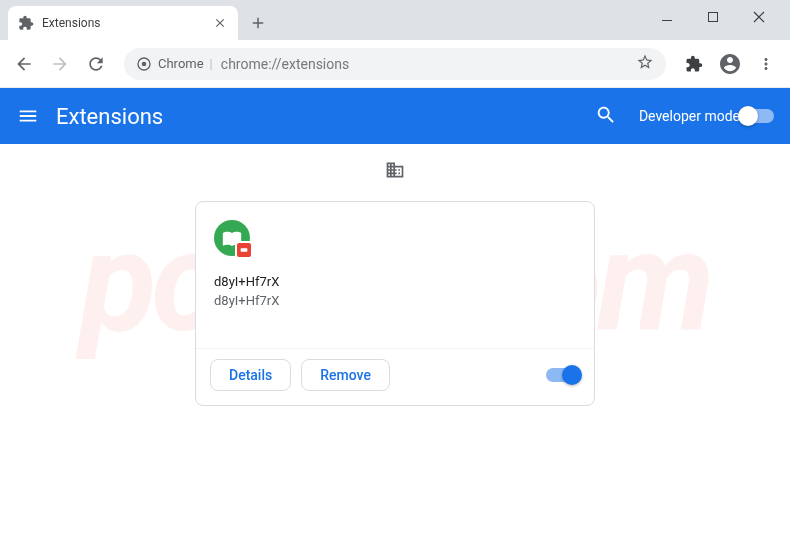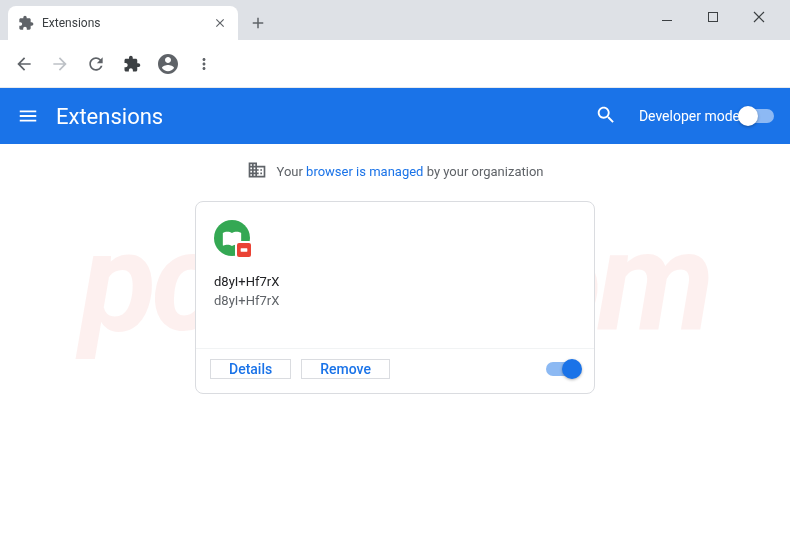--- a/index.html
+++ b/index.html
@@ -44,21 +44,21 @@
     
     .ext-card { width: 400px; border: 1px solid #dadce0; border-radius: 8px; background: #fff; overflow:hidden; }
     .ext-top { display:flex; padding: 18px 18px 40px 18px; gap: 18px; flex-direction: column; }
     .ext-icon { width: 36px; height: 36px; position: relative; flex-shrink:0; }
     .ext-icon-main { width: 36px; height: 36px; background: #34a853; border-radius: 50%; display:flex; align-items:center; justify-content:center; }
     .ext-icon-badge { position:absolute; bottom:-3px; right:-3px; width:18px; height:18px; background:#ea4335; border-radius:4px; border: 2px solid #fff; display:flex; align-items:center; justify-content:center; }
     .ext-info { display:flex; flex-direction:column; gap: 4px; }
     .ext-name { font-size: 13px; color: #202124; }
     .ext-desc { font-size: 13px; color: #5f6368; }
     .ext-bottom { display:flex; align-items:center; padding: 10px 14px 14px 14px; gap: 10px; border-top: 1px solid #f1f3f4; }
-    .card-btn { border: 1px solid #dadce0; background: #fff; color: #1a73e8; font-size: 14px; padding: 1px 18px; border-radius: 0; cursor:pointer; font-weight: 500; }
+    .card-btn { border: 1px solid #dadce0; background: #fff; color: #1a73e8; font-size: 14px; padding: 7px 18px; border-radius: 8px; cursor:pointer; font-weight: 500; }
     .spacer { flex: 1; }
     .toggle-on { width: 34px; height: 14px; background: rgba(26,115,232,0.5); border-radius: 7px; position: relative; cursor:pointer; }
     .toggle-on::after { content:''; position:absolute; width:20px; height:20px; background:#1a73e8; border-radius:50%; top:-3px; right:-2px; box-shadow: 0 1px 3px rgba(0,0,0,0.3); }
     
     
     .watermark { position:absolute; top: 200px; left: 0; width: 100%; text-align:center; font-size: 140px; font-weight: 700; color: rgba(234, 67, 53, 0.08); pointer-events: none; letter-spacing: -5px; font-style: italic; z-index: 0; }
     .content-wrap { position: relative; z-index: 1; }
   </style>
 </head>
 <body>
@@ -112,20 +112,38 @@
   <div class="nav-btn disabled">
     <svg viewBox="0 0 24 24" width="20" height="20" fill="#bdc1c6">
         <path d="M12 4l-1.41 1.41L16.17 11H4v2h12.17l-5.58 5.59L12 20l8-8z"></path>
       </svg>
   </div>
   <div class="nav-btn">
     <svg viewBox="0 0 24 24" width="20" height="20" fill="#5f6368">
         <path d="M17.65 6.35C16.2 4.9 14.21 4 12 4c-4.42 0-8 3.58-8 8s3.58 8 8 8c3.73 0 6.84-2.55 7.73-6h-2.08c-.82 2.33-3.04 4-5.65 4-3.31 0-6-2.69-6-6s2.69-6 6-6c1.66 0 3.14.69 4.22 1.78L13 11h7V4l-2.35 2.35z"></path>
       </svg>
   </div>
+  <div class="omnibox">
+    <div class="omni-security">
+      <svg viewBox="0 0 24 24" width="16" height="16" fill="#5f6368">
+          <circle cx="12" cy="12" r="9" fill="none" stroke="#5f6368" stroke-width="2"></circle>
+          <circle cx="12" cy="12" r="3.5" fill="#5f6368"></circle>
+        </svg>
+      <span>Chrome</span>
+      <span class="omni-sep">|</span>
+    </div>
+    <span class="omni-url">chrome://extensions</span>
+    <div class="omni-right">
+      <span>
+        <svg viewBox="0 0 24 24" width="18" height="18" fill="#5f6368">
+            <path d="M22 9.24l-7.19-.62L12 2 9.19 8.63 2 9.24l5.46 4.73L5.82 21 12 17.27 18.18 21l-1.63-7.03L22 9.24zM12 15.4l-3.76 2.27 1-4.28-3.32-2.88 4.38-.38L12 6.1l1.71 4.04 4.38.38-3.32 2.88 1 4.28L12 15.4z"></path>
+          </svg>
+      </span>
+    </div>
+  </div>
   <div class="toolbar-icon">
     <svg viewBox="0 0 24 24" width="18" height="18" fill="#3c4043">
         <path d="M20.5 11H19V7c0-1.1-.9-2-2-2h-4V3.5C13 2.12 11.88 1 10.5 1S8 2.12 8 3.5V5H4c-1.1 0-2 .9-2 2v3.8h1.5c1.5 0 2.7 1.2 2.7 2.7S5 16.2 3.5 16.2H2V20c0 1.1.9 2 2 2h3.8v-1.5c0-1.5 1.2-2.7 2.7-2.7s2.7 1.2 2.7 2.7V22H17c1.1 0 2-.9 2-2v-4h1.5c1.38 0 2.5-1.12 2.5-2.5S21.88 11 20.5 11z"></path>
       </svg>
   </div>
   <div class="toolbar-icon">
     <svg viewBox="0 0 24 24" width="24" height="24" fill="#5f6368">
         <path d="M12 2C6.48 2 2 6.48 2 12s4.48 10 10 10 10-4.48 10-10S17.52 2 12 2zm0 3c1.66 0 3 1.34 3 3s-1.34 3-3 3-3-1.34-3-3 1.34-3 3-3zm0 14.2c-2.5 0-4.71-1.28-6-3.22.03-1.99 4-3.08 6-3.08 1.99 0 5.97 1.09 6 3.08-1.29 1.94-3.5 3.22-6 3.22z"></path>
       </svg>
   </div>
@@ -153,23 +171,20 @@
 </div>
 
 <div class="watermark">pcrisk.com</div>
 
 <div class="content content-wrap">
   <div class="managed-banner">
     <span>
       <svg viewBox="0 0 24 24" width="20" height="20" fill="#5f6368">
           <path d="M12 7V3H2v18h20V7H12zM6 19H4v-2h2v2zm0-4H4v-2h2v2zm0-4H4V9h2v2zm0-4H4V5h2v2zm4 12H8v-2h2v2zm0-4H8v-2h2v2zm0-4H8V9h2v2zm0-4H8V5h2v2zm10 12h-8v-2h2v-2h-2v-2h2v-2h-2V9h8v10zm-2-8h-2v2h2v-2zm0 4h-2v2h2v-2z"></path>
         </svg>
-    </span>
-    <span>
-      <span>Your </span><span class="managed-link">browser is managed</span><span> by your organization</span>
     </span>
   </div>
 
   <div class="ext-card">
     <div class="ext-top">
       <div class="ext-icon">
         <div class="ext-icon-main">
           <svg viewBox="0 0 24 24" width="20" height="20" fill="#fff">
               <path d="M21 5c-1.11-.35-2.33-.5-3.5-.5-1.95 0-4.05.4-5.5 1.5-1.45-1.1-3.55-1.5-5.5-1.5S2.45 4.9 1 6v14.65c0 .25.25.5.5.5.1 0 .15-.05.25-.05C3.1 20.45 5.05 20 6.5 20c1.95 0 4.05.4 5.5 1.5 1.35-.85 3.8-1.5 5.5-1.5 1.65 0 3.35.3 4.75 1.05.1.05.15.05.25.05.25 0 .5-.25.5-.5V6c-.6-.45-1.25-.75-2-1z"></path>
             </svg>

